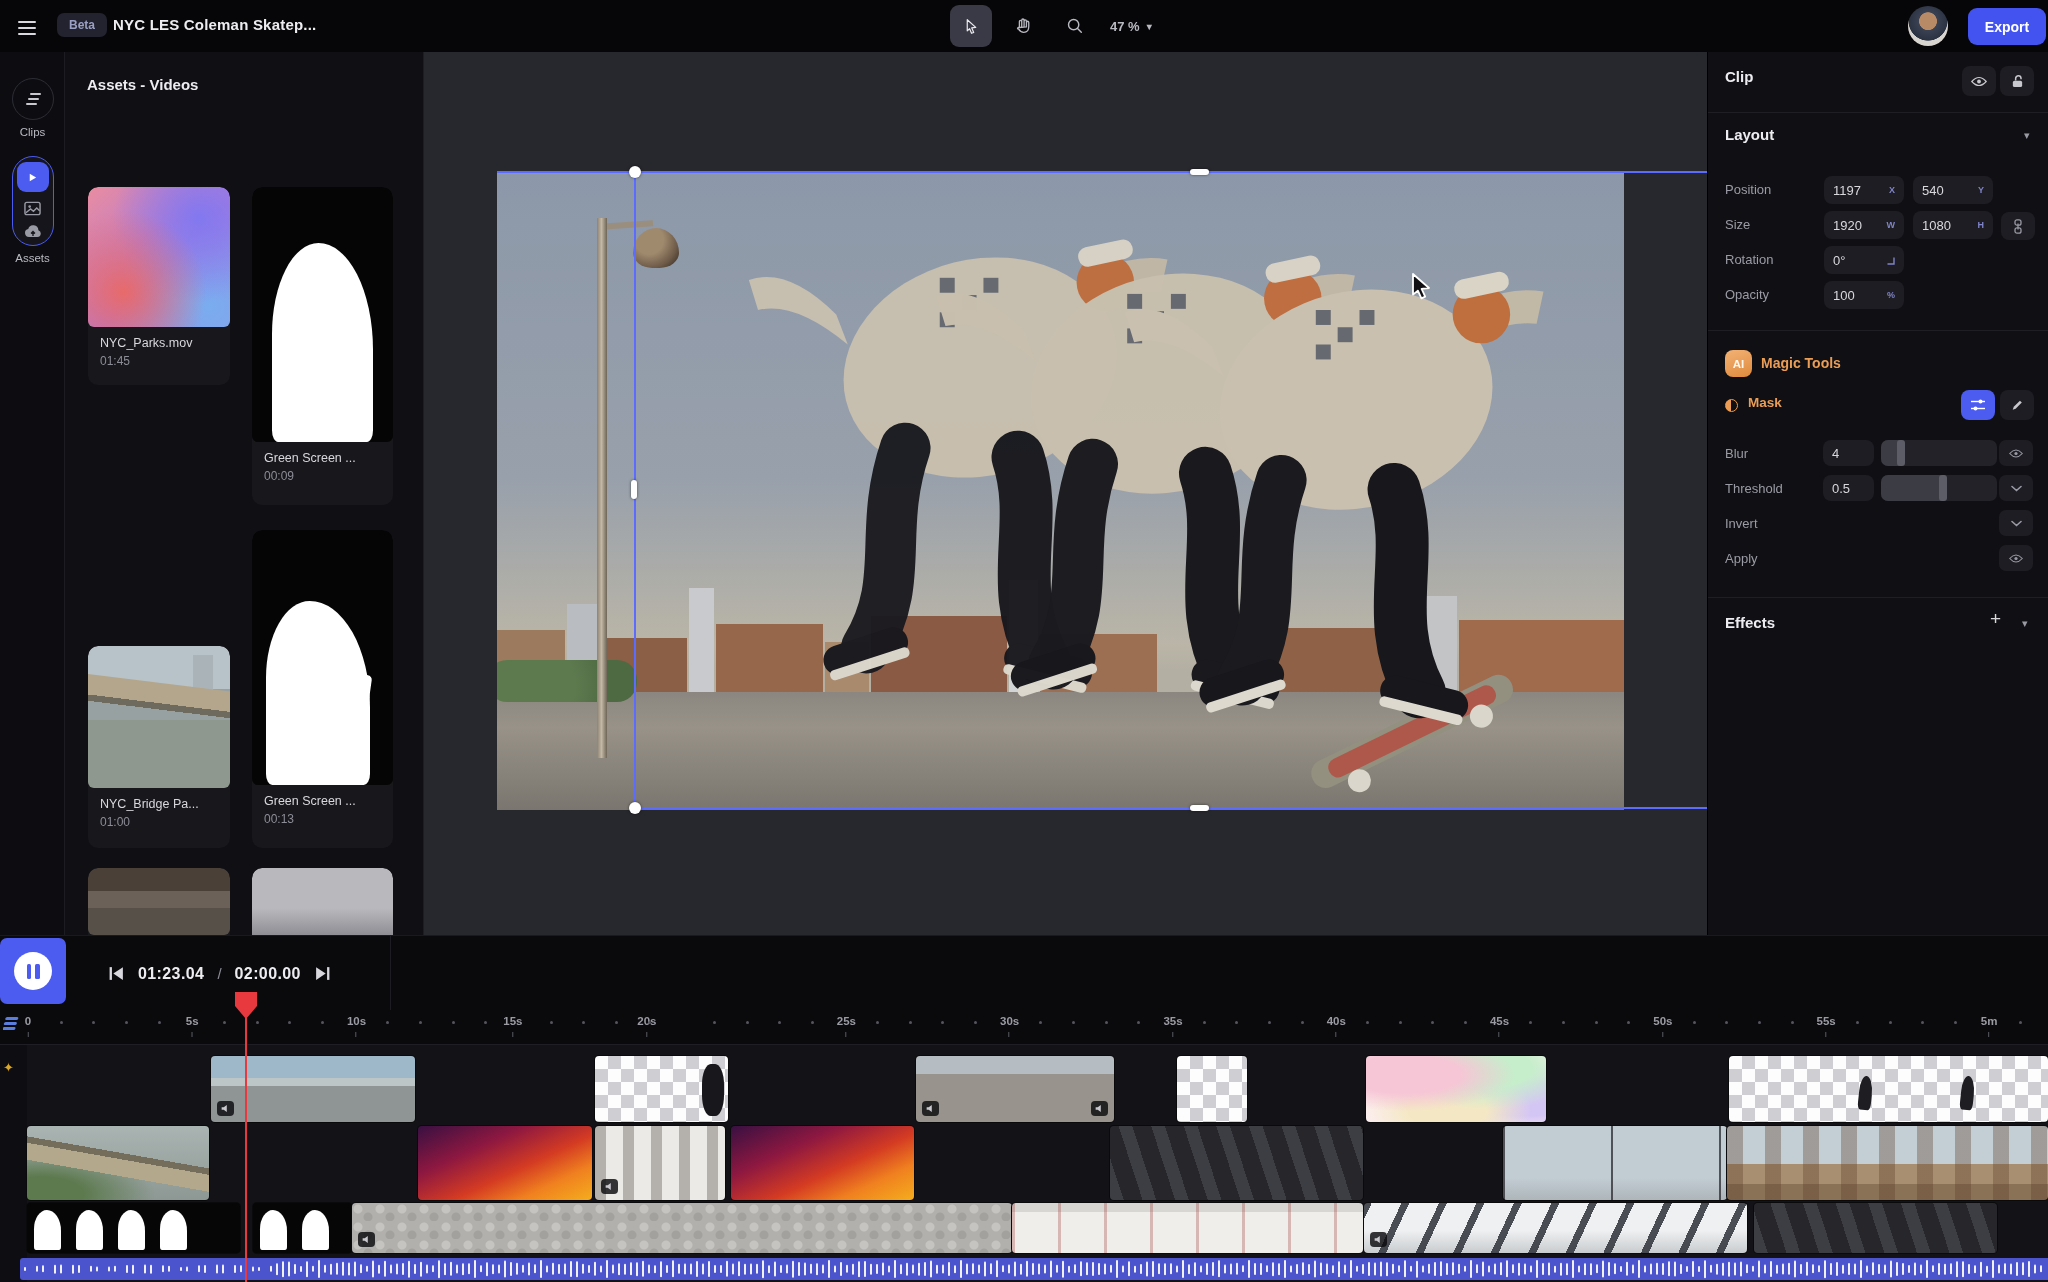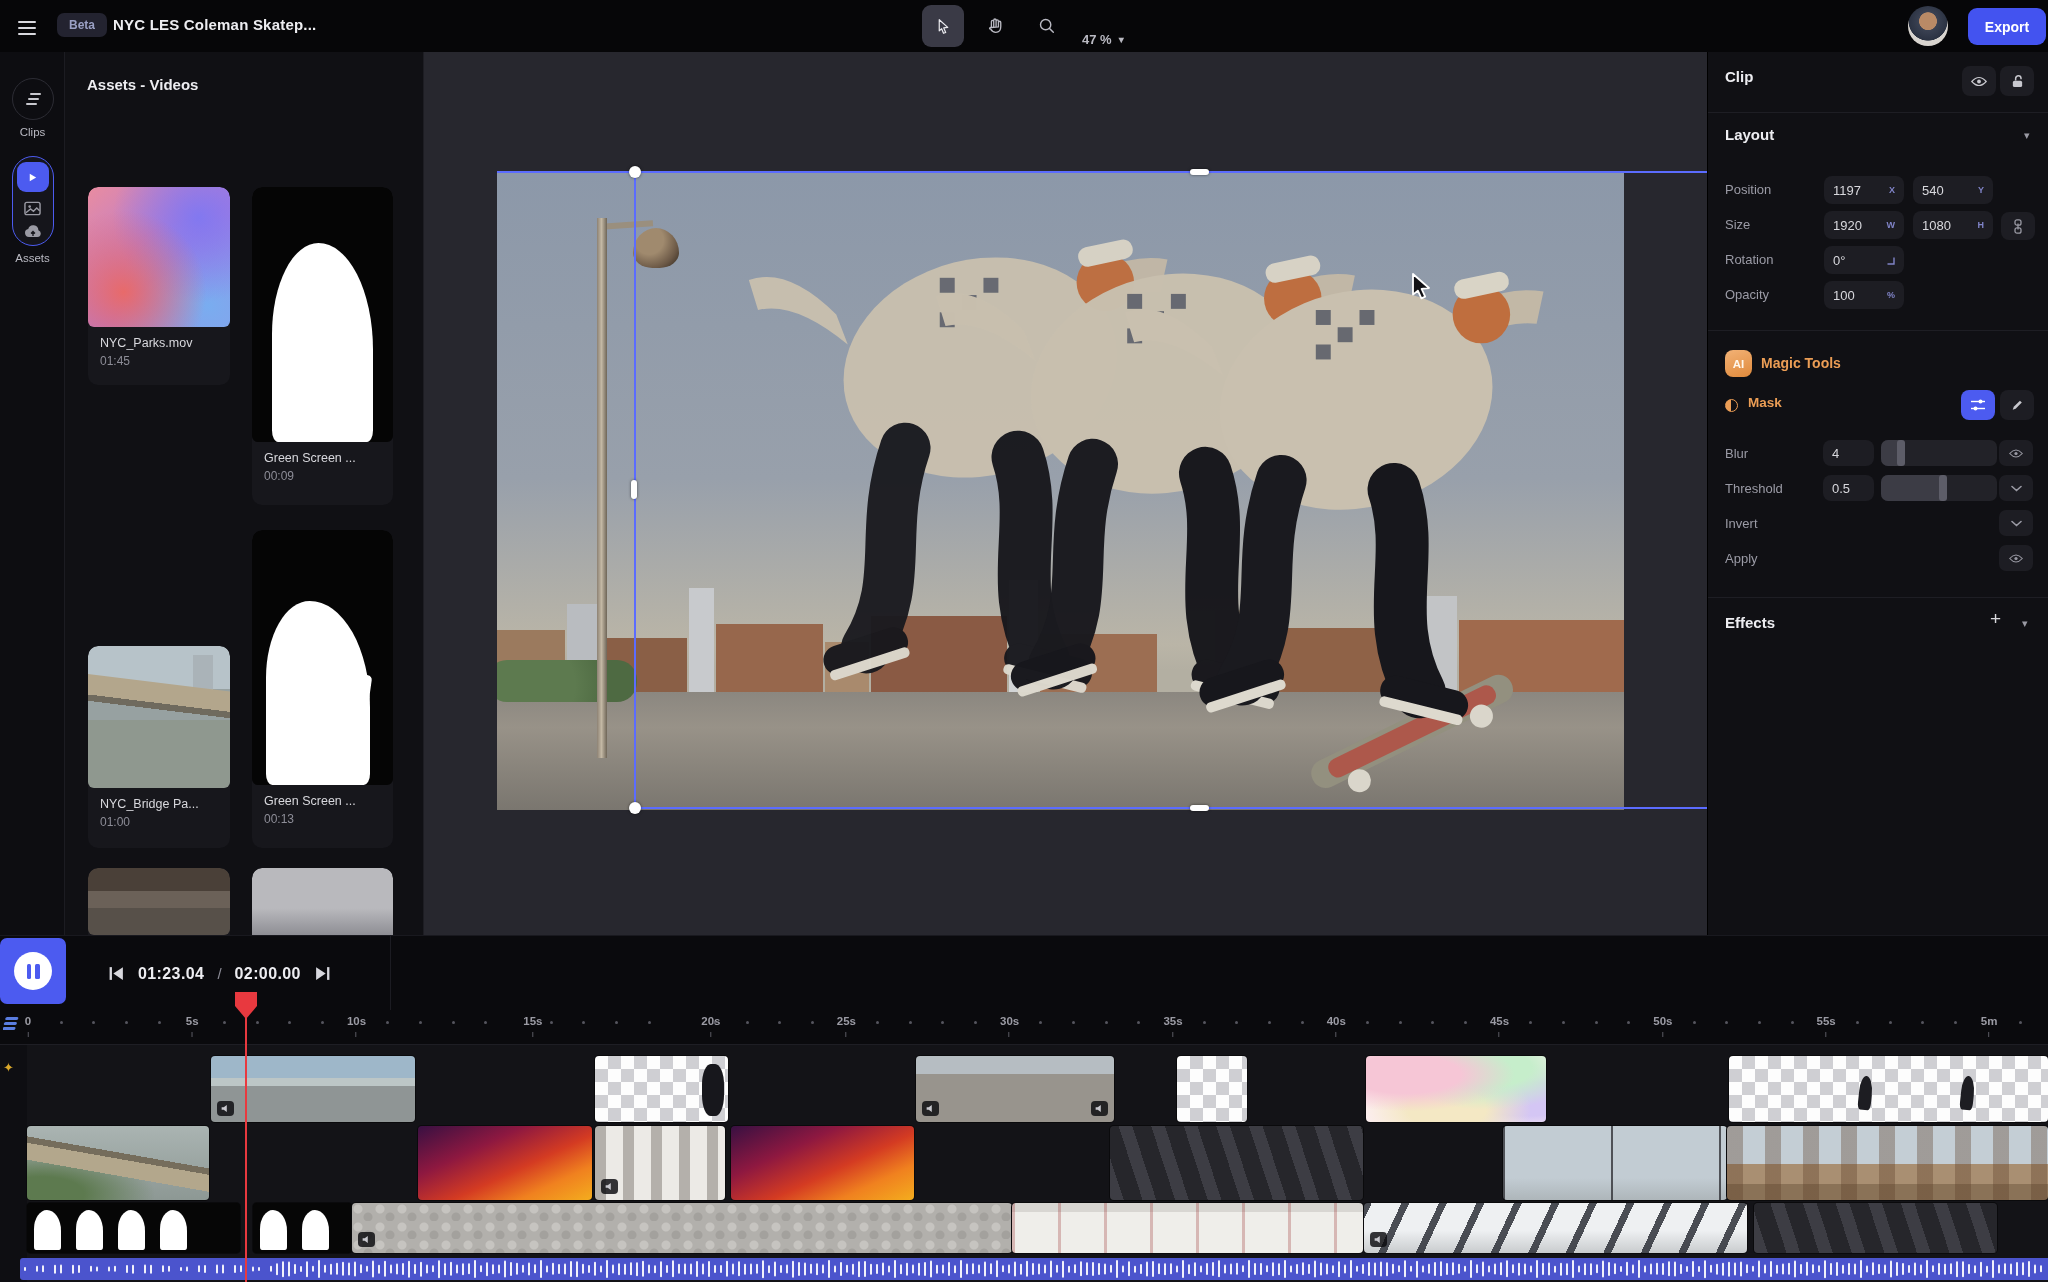--- a/index.html
+++ b/index.html
@@ -7,21 +7,21 @@
   .app{position:relative;width:2048px;height:1282px;overflow:hidden;
        font-family:"Liberation Sans",sans-serif;background:#0c0c0f;color:#e8e8ec}
 
   
   .topbar{position:absolute;left:0;top:0;width:2048px;height:52px;background:#060608;display:flex;align-items:center}
   .hamburger{position:absolute;left:18px;top:17px;width:22px;height:18px;cursor:pointer}
   .hamburger span{display:block;width:18px;height:2px;background:#d8d8de;margin:4px 0;border-radius:1px}
   .beta-badge{position:absolute;left:57px;top:13px;background:#232330;color:#9aa0c4;font-size:12px;
               font-weight:700;padding:5px 12px;border-radius:7px}
   .doc-title{position:absolute;left:113px;top:16px;font-size:15px;font-weight:700;color:#ededf1;letter-spacing:.2px}
-  .tools{position:absolute;left:922px;top:5px;display:flex;align-items:flex-end;gap:10px}
+  .tools{position:absolute;left:950px;top:5px;display:flex;align-items:center;gap:10px}
   .toolbtn{width:42px;height:42px;border-radius:9px;display:flex;align-items:center;justify-content:center;cursor:pointer}
   .toolbtn.sel{background:#3a3a46}
   .zoomctl{display:flex;align-items:center;gap:7px;color:#b9b9c2;font-size:13px;font-weight:700;cursor:pointer;margin-left:4px}
   .zoomctl .caret{font-size:10px;color:#b9b9c2}
   .avatar{position:absolute;left:1908px;top:6px;width:40px;height:40px;border-radius:50%;cursor:pointer;
           background:radial-gradient(circle at 50% 38%,#b98a66 27%,#3a4152 29%,#2b3242 60%,#d8d4cf 62%)}
   .export-btn{position:absolute;left:1968px;top:8px;width:78px;height:37px;background:#4353f0;border:none;
               border-radius:9px;color:#fff;font-size:14px;font-weight:700;cursor:pointer;font-family:inherit}
 
   
@@ -520,22 +520,22 @@
           <path d="M2 2 L11 8 L2 14 Z" fill="#d8d8de"></path>
         </svg>
     </div>
     <div class="tdiv"></div>
   </div>
 
   <div class="ruler ruler-scale">
       <span class="rlabel" style="left: 27px;">0</span>
       <span class="rlabel" style="left: 190.3px;">5s</span>
       <span class="rlabel" style="left: 353.6px;">10s</span>
-      <span class="rlabel" style="left: 530px;">15s</span>
-      <span class="rlabel" style="left: 708px;">20s</span>
+      <span class="rlabel" style="left: 510px;">15s</span>
+      <span class="rlabel" style="left: 644px;">20s</span>
       <span class="rlabel" style="left: 843.5px;">25s</span>
       <span class="rlabel" style="left: 1006.8px;">30s</span>
       <span class="rlabel" style="left: 1170.1px;">35s</span>
       <span class="rlabel" style="left: 1333.4px;">40s</span>
       <span class="rlabel" style="left: 1496.7px;">45s</span>
       <span class="rlabel" style="left: 1660px;">50s</span>
       <span class="rlabel" style="left: 1823.3px;">55s</span>
       <span class="rlabel" style="left: 1986.6px;">5m</span>
       <span class="rdot" style="left: 59.66px;"></span>
       <span class="rdot" style="left: 92.32px;"></span>

